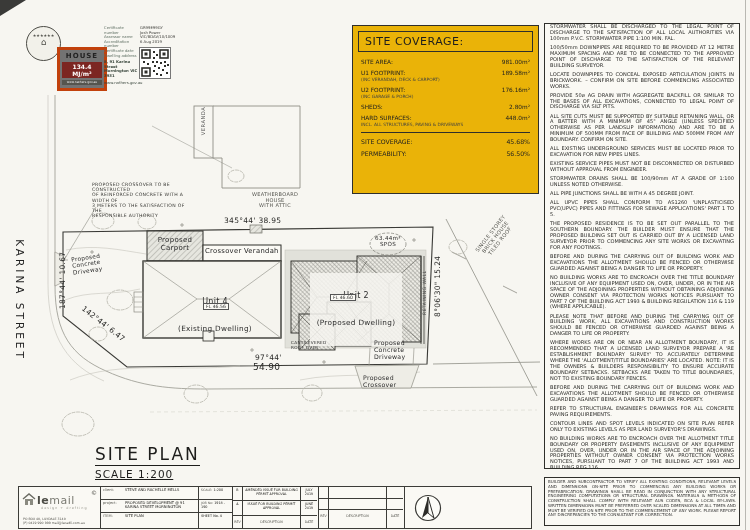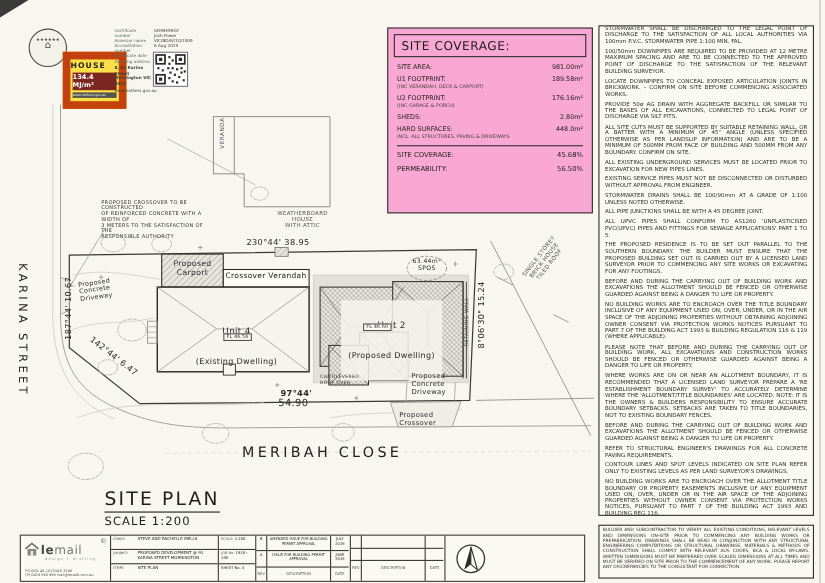--- a/index.html
+++ b/index.html
@@ -7,33 +7,33 @@
   #sheet{position:absolute;left:0;top:0;width:750px;height:530px;background:#f7f6f1;overflow:hidden;}
   .corner-shadow{position:absolute;left:0;top:0;width:0;height:0;border-top:16px solid #3a3a38;border-right:26px solid transparent;}
   .edge-r{position:absolute;right:4px;top:0;width:1px;height:530px;background:#b9b8b2;}
   .abs{position:absolute;}
   .lbl{position:absolute;color:#2c2c2c;white-space:pre-line;letter-spacing:.3px;line-height:1.15;}
   .ctr{text-align:center;}
   
   .energy-circle{position:absolute;left:26px;top:26px;width:33px;height:33px;border:1.6px solid #4c4c46;border-radius:50%;background:#f2f1ea;text-align:center;}
   .energy-circle .stars{font-size:4px;color:#4c4c46;margin-top:6px;letter-spacing:0;}
   .energy-circle .house-glyph{font-size:9px;color:#4c4c46;line-height:8px;}
-  .energy-box{position:absolute;left:57px;top:47px;width:44px;height:38px;border:7px solid #c2410c;background:#fde047;}
+  .energy-box{position:absolute;left:57px;top:47px;width:44px;height:38px;border:3px solid #c2410c;background:#737373;text-align:center;}
   .energy-box .ttl{font-size:7px;font-weight:bold;letter-spacing:1px;color:#222;margin-top:2px;}
   .energy-box .val{font-size:6px;font-weight:bold;color:#fff;background:#7c2622;margin:2px 2px 0 2px;padding:1px 0;}
   .energy-box .bar{height:5px;background:#55554e;margin:2px 2px 0 2px;color:#eee;font-size:3px;line-height:5px;}
   .cert-block{position:absolute;left:104px;top:26px;width:34px;color:#5e6e62;font-size:3.8px;line-height:4.6px;}
   .cert-block p{margin:0;}
   .cert-addr{color:#39463c;font-weight:bold;margin-top:2px !important;white-space:pre-line;}
   .cert-url{color:#39463c;margin-top:2px !important;}
   .auth-block{position:absolute;left:140px;top:26px;width:34px;color:#3f3f3b;font-size:3.8px;line-height:4.6px;}
   .auth-block p{margin:0;}
   .qr{position:absolute;left:139px;top:47px;width:30px;height:30px;background:#fff;border:1px solid #777;}
   
-  .coverage{position:absolute;left:352px;top:25px;width:185px;height:167px;border:1.4px solid #2f2f2b;background:#f9a8d4;}
+  .coverage{position:absolute;left:352px;top:25px;width:185px;height:167px;border:1.4px solid #2f2f2b;background:#eab308;}
   .coverage .hdr{margin:5px;border:1px solid #2f2f2b;padding:3px 6px;font-size:11px;letter-spacing:.5px;color:#1e1e1c;}
   .cov-rows{padding:2px 8px 0 8px;}
   .cov-row{display:flex;justify-content:space-between;margin-bottom:5px;}
   .cov-row .cl{font-size:5.8px;color:#22221f;}
   .cov-row .cs{font-size:4.4px;color:#44443f;margin-top:1px;}
   .cov-row .cv{font-size:5.8px;color:#22221f;white-space:nowrap;}
   .cov-sep{border-top:1.2px solid #2f2f2b;margin:4px 0 5px 0;}
   .cov-sum .cl,.cov-sum .cv{font-size:6.2px;}
   
   .notes{position:absolute;left:544px;top:23px;width:194px;height:444px;border:1.4px solid #2f2f2b;background:#faf9f4;overflow:hidden;}
@@ -42,21 +42,21 @@
   .notes .body p{margin:0 0 3.2px 0;font-size:5.05px;line-height:5.9px;color:#2d2d2a;text-align:justify;}
   .disclaimer{position:absolute;left:544px;top:477px;width:194px;height:47px;border:1.2px solid #2f2f2b;background:#faf9f4;}
   .disclaimer p{margin:2px 3px;font-size:4.05px;line-height:4.75px;color:#333;text-align:justify;}
   
   .street-karina{left:-46px;top:294px;width:132px;font-size:10.5px;letter-spacing:3px;color:#222;transform:rotate(90deg);text-align:center;}
   .street-meribah{left:220px;top:405px;font-size:13px;letter-spacing:3px;color:#222;}
   .dim{font-size:7.5px;color:#2a2a28;white-space:nowrap;}
   .dim-top{left:224px;top:217px;}
   .dim-left{left:29px;top:276px;width:68px;transform:rotate(-90deg);text-align:center;}
   .dim-splay{left:72px;top:320px;width:62px;transform:rotate(38deg);text-align:center;}
-  .dim-b1{left:255px;top:354px;font-weight:bold;}
+  .dim-b1{left:255px;top:354px;}
   .dim-b2{left:253px;top:362px;font-size:9px;}
   .dim-right{left:402px;top:282px;width:72px;transform:rotate(-90deg);text-align:center;}
   .u1{left:165px;top:279px;width:100px;}
   .u1 .l1{font-size:8px;} .u1 .l2{font-size:7.3px;}
   .flbox{position:absolute;border:.8px solid #555;background:#fbfaf5;font-size:4.6px;padding:0 2px;color:#333;white-space:nowrap;}
   .fl1{left:203px;top:303px;}
   .fl2{left:330px;top:294px;}
   .u2{left:310px;top:273px;width:92px;background:rgba(246,245,240,.85);}
   .u2 .l1{font-size:8px;} .u2 .l2{font-size:7.3px;}
   .verandah-lbl{left:205px;top:248px;font-size:6.8px;color:#222;white-space:nowrap;}
@@ -67,21 +67,21 @@
   .drive-left{left:72px;top:254px;width:40px;font-size:5.8px;line-height:6.4px;transform:rotate(-8deg);}
   .drive-right{left:374px;top:339px;width:36px;font-size:6.2px;line-height:7px;}
   .xover-right{left:363px;top:374px;width:36px;font-size:6.2px;line-height:7px;}
   .xover-note{left:92px;top:182px;width:98px;font-size:4.6px;line-height:5.2px;color:#3a3a36;}
   .cantilever{left:291px;top:341px;width:34px;font-size:4.2px;line-height:4.6px;}
   .retaining{left:394px;top:290px;width:62px;font-size:4.6px;color:#444;transform:rotate(-90deg);text-align:center;letter-spacing:.4px;}
   .neighbor{left:470px;top:228px;width:50px;font-size:5.2px;line-height:6px;color:#55554f;transform:rotate(-52deg);text-align:center;}
   
   .big-title{position:absolute;left:95px;top:444px;}
   .big-title .t1{font-size:17px;letter-spacing:2px;color:#1d1d1b;border-bottom:1.6px solid #1d1d1b;padding-bottom:1px;display:inline-block;}
-  .big-title .t2{font-size:10.5px;letter-spacing:1px;color:#1d1d1b;margin-top:2px;}
+  .big-title .t2{font-size:10.5px;letter-spacing:1px;color:#1d1d1b;margin-top:2px;text-decoration:underline;}
   .tblock{position:absolute;left:18px;top:486px;width:512px;height:41px;border:1px solid #3c3c38;display:flex;background:#faf9f4;}
   .tcell{border-right:1px solid #3c3c38;position:relative;box-sizing:border-box;}
   .c-reg{width:80px;display:flex;align-items:center;justify-content:center;gap:4px;}
   .reg-circ{width:15px;height:15px;border:1.6px solid #4a4a44;border-radius:50%;position:relative;}
   .reg-circ:after{content:"";position:absolute;left:2px;top:6px;width:9px;height:3px;border-top:1.4px solid #4a4a44;transform:rotate(-30deg);}
   .reg-txt .r1{font-size:6.8px;font-weight:bold;color:#2c2c28;letter-spacing:.2px;}
   .reg-txt .r2{font-size:4px;color:#6b2a26;}
   .c-firm{width:82px;}
   .firm-name{position:absolute;left:18px;top:7px;font-size:11px;color:#7a7a72;letter-spacing:.5px;}
   .firm-name b{color:#4c4c45;}
@@ -378,22 +378,21 @@
         <p>REFER TO STRUCTURAL ENGINEER'S DRAWINGS FOR ALL CONCRETE PAVING REQUIREMENTS.</p>
         <p>CONTOUR LINES AND SPOT LEVELS INDICATED ON SITE PLAN REFER ONLY TO EXISTING LEVELS AS PER LAND SURVEYOR'S DRAWINGS.</p>
         <p>NO BUILDING WORKS ARE TO ENCROACH OVER THE ALLOTMENT TITLE BOUNDARY OR PROPERTY EASEMENTS INCLUSIVE OF ANY EQUIPMENT USED ON, OVER, UNDER OR IN THE AIR SPACE OF THE ADJOINING PROPERTIES WITHOUT OWNER CONSENT VIA PROTECTION WORKS NOTICES, PURSUANT TO PART 7 OF THE BUILDING ACT 1993 AND BUILDING REG 116.</p>
       </div>
   </div>
   <div class="disclaimer">
     <p>BUILDER AND SUBCONTRACTOR TO VERIFY ALL EXISTING CONDITIONS, RELEVANT LEVELS AND DIMENSIONS ON-SITE PRIOR TO COMMENCING ANY BUILDING WORKS OR PREFABRICATION. DRAWINGS SHALL BE READ IN CONJUNCTION WITH ANY STRUCTURAL ENGINEERING COMPUTATIONS OR STRUCTURAL DRAWINGS. MATERIALS &amp; METHODS OF CONSTRUCTION SHALL COMPLY WITH RELEVANT AUS CODES, BCA &amp; LOCAL BY-LAWS. WRITTEN DIMENSIONS MUST BE PREFERRED OVER SCALED DIMENSIONS AT ALL TIMES AND MUST BE VERIFIED ON SITE PRIOR TO THE COMMENCEMENT OF ANY WORK. PLEASE REPORT ANY DISCREPANCIES TO THE CONSULTANT FOR CORRECTION.</p>
   </div>
 
   <div class="lbl street-karina">KARINA  STREET</div>
-  <div class="lbl street-meribah">MERIBAH  CLOSE</div>
-  <div class="lbl dim dim-top">230°44'     38.95</div>
+  <div class="lbl dim dim-top">345°44'     38.95</div>
   <div class="lbl dim dim-left">187°44'  10.67</div>
   <div class="lbl dim dim-splay">142°44'  6.47</div>
   <div class="lbl dim dim-b1">97°44'</div>
   <div class="lbl dim dim-b2">54.90</div>
   <div class="lbl dim dim-right">8°06'30"  15.24</div>
 
   <div class="lbl u1 ctr">
     <div class="l1">Unit 4</div>
     <div class="l2">(Existing Dwelling)</div>
   </div>

